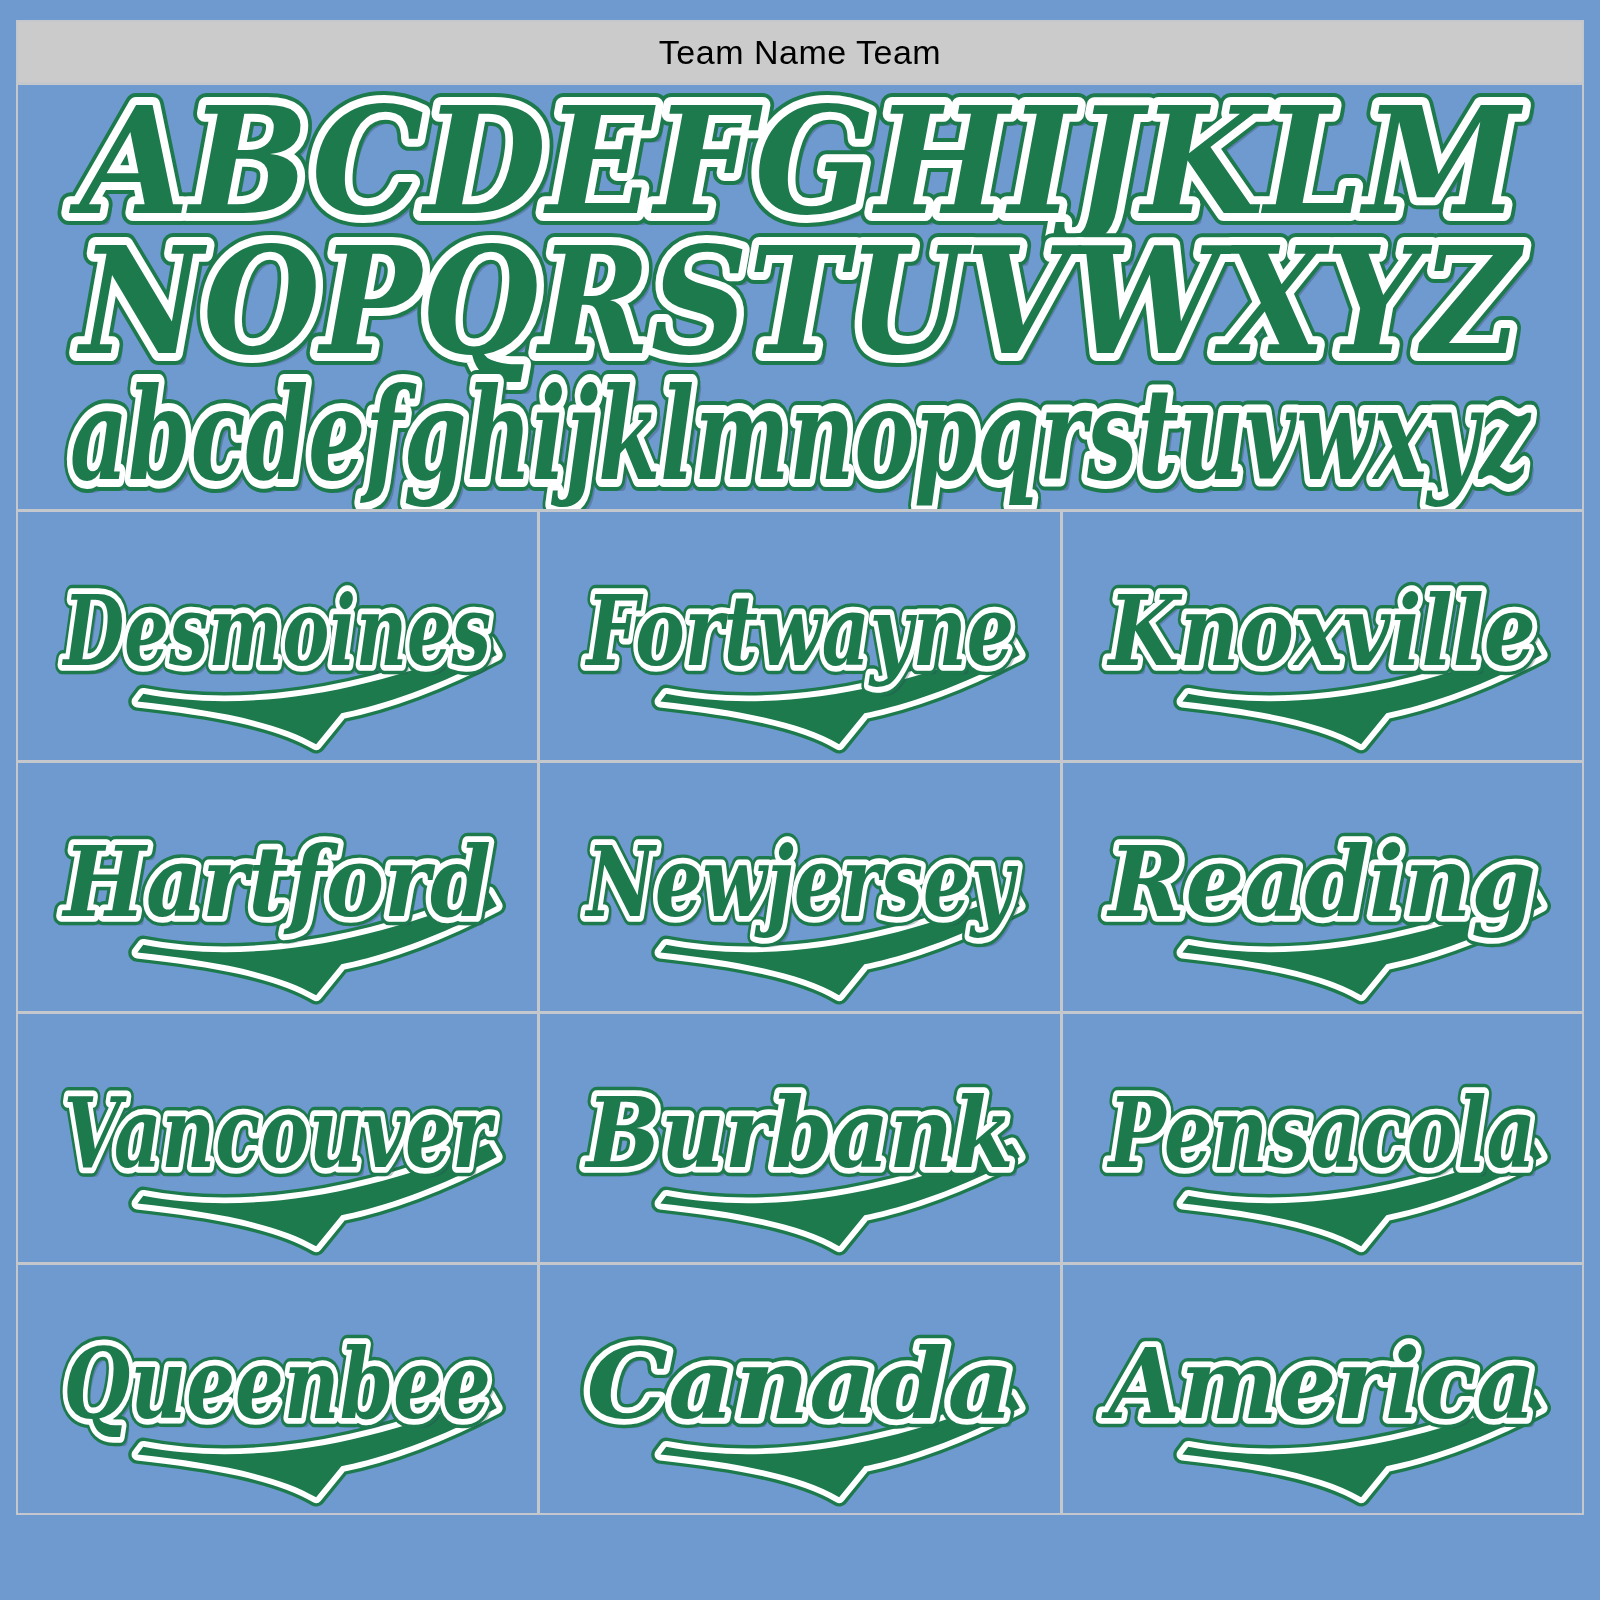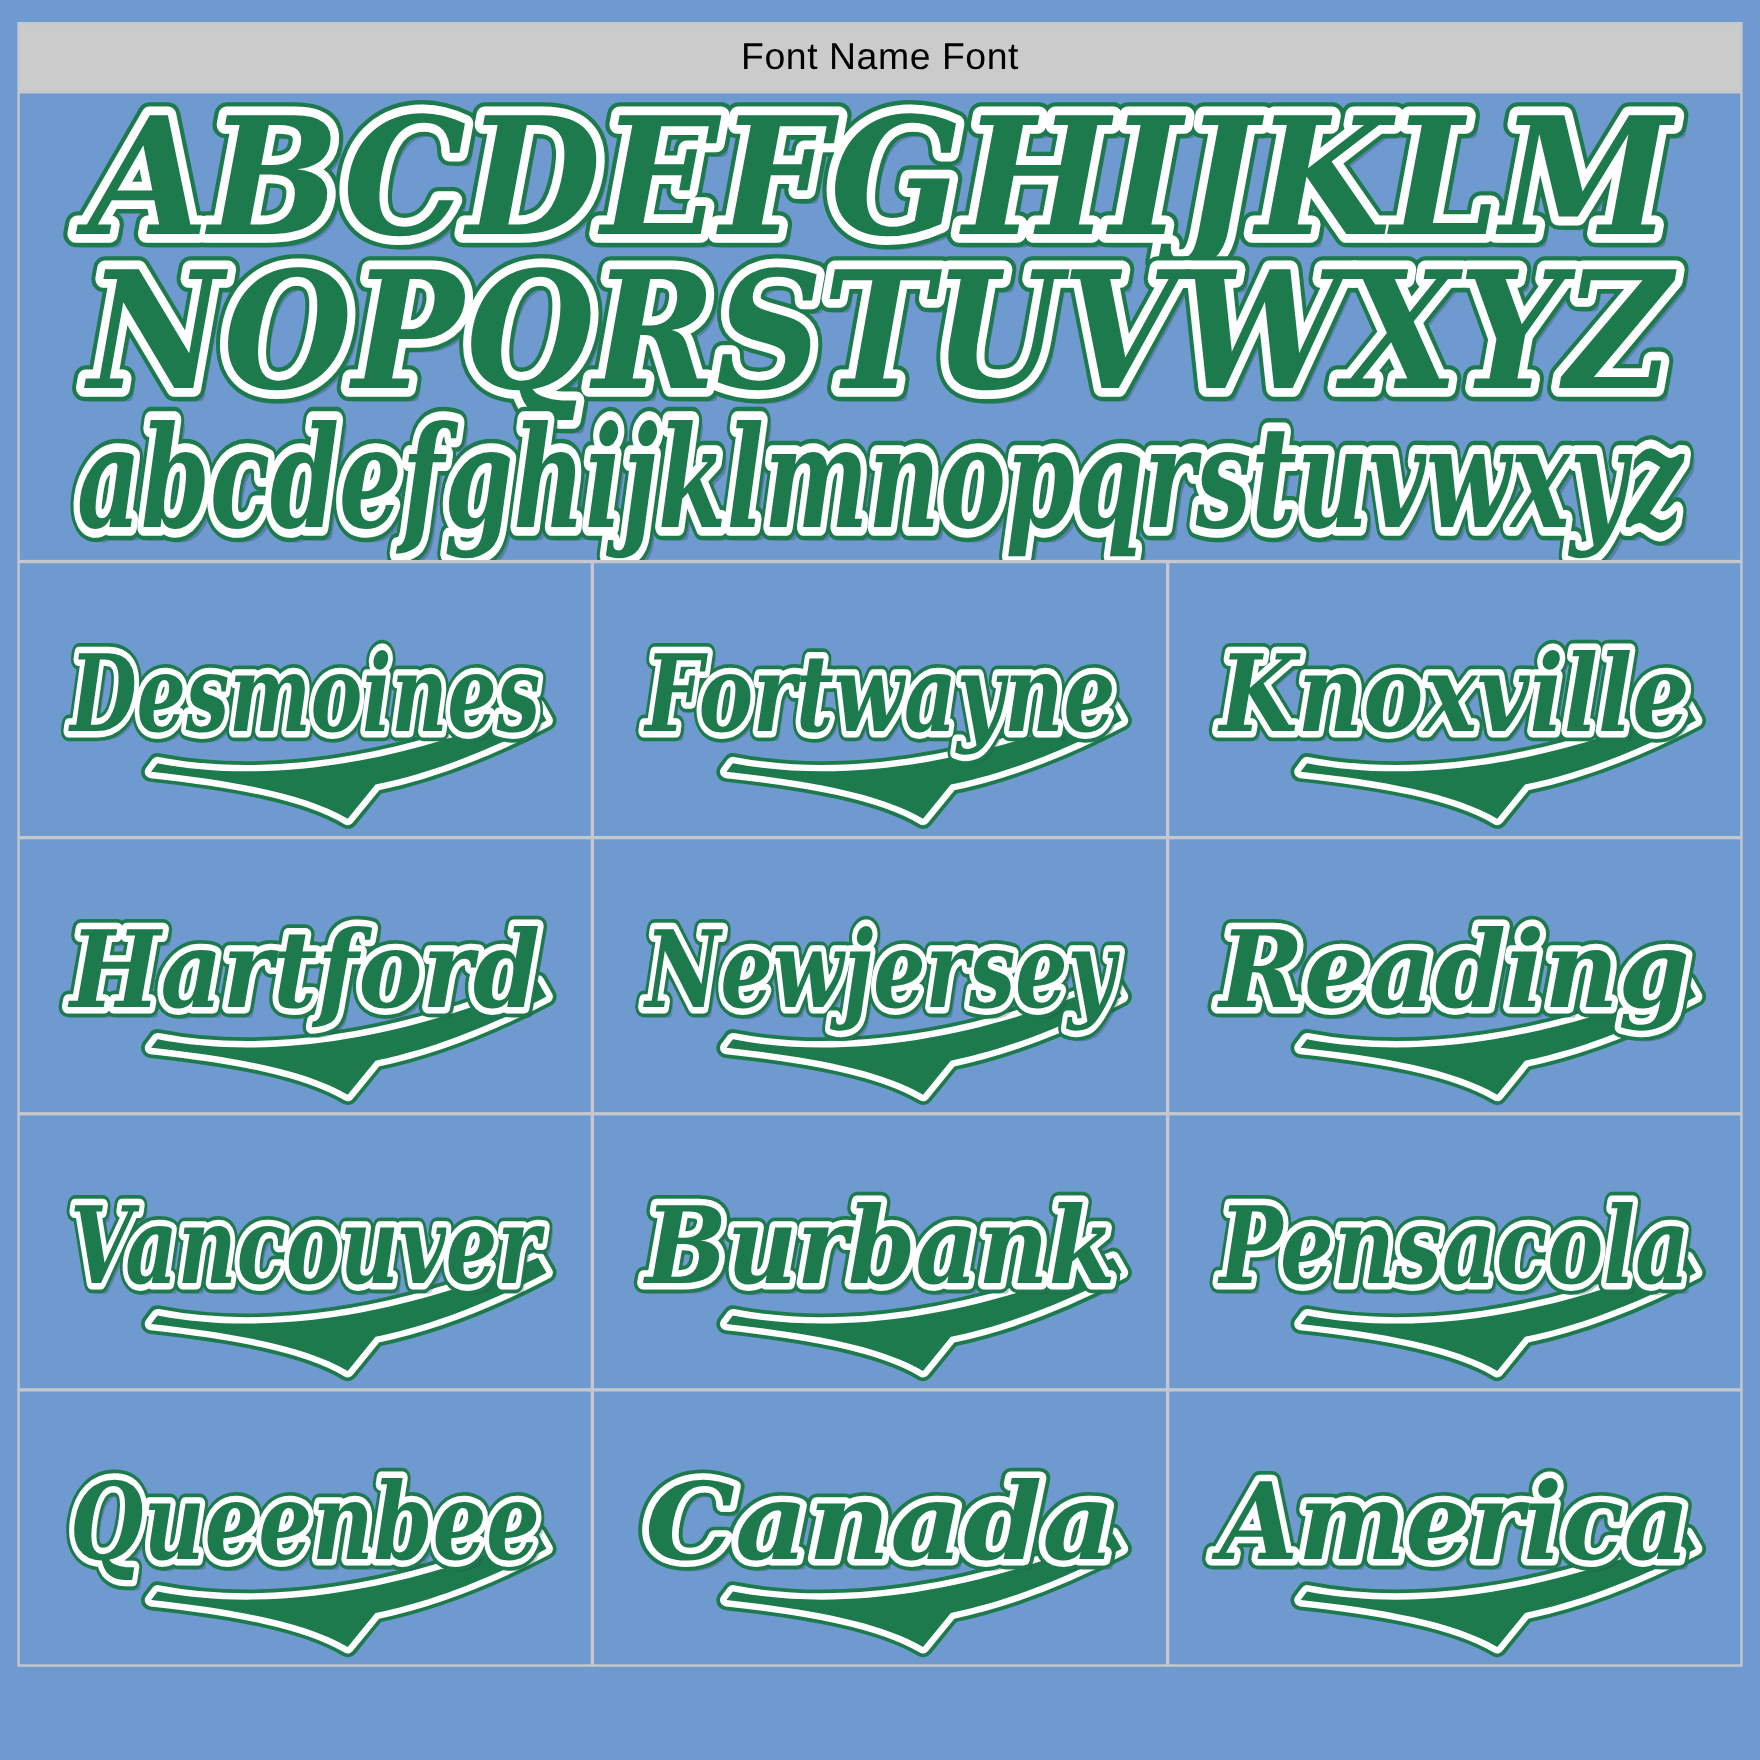--- a/index.html
+++ b/index.html
@@ -79,21 +79,21 @@
 
 <svg width="0" height="0" style="position:absolute">
   <defs>
     <path id="sw" d="M112,180 C210,199 335,183 468,126 L476,140 C400,180 345,194 316,200 L290,232 C250,208 180,196 106,188 Z"></path>
   </defs>
 </svg>
 
 <div class="sheet">
 
   <div class="bar">
-    <span>Font Name Font</span>
+    <span>Team Name Team</span>
   </div>
 
   <div class="alphabet">
     <svg viewBox="0 0 1560 424">
       <text class="tx big l-shadow" x="780" y="128" textLength="1440" lengthAdjust="spacingAndGlyphs">ABCDEFGHIJKLM</text>
       <text class="tx big l-outer" x="780" y="128" textLength="1440" lengthAdjust="spacingAndGlyphs">ABCDEFGHIJKLM</text>
       <text class="tx big l-white" x="780" y="128" textLength="1440" lengthAdjust="spacingAndGlyphs">ABCDEFGHIJKLM</text>
       <text class="tx big l-fill" x="780" y="128" textLength="1440" lengthAdjust="spacingAndGlyphs">ABCDEFGHIJKLM</text>
 
       <text class="tx big l-shadow" x="780" y="268" textLength="1440" lengthAdjust="spacingAndGlyphs">NOPQRSTUVWXYZ</text>

